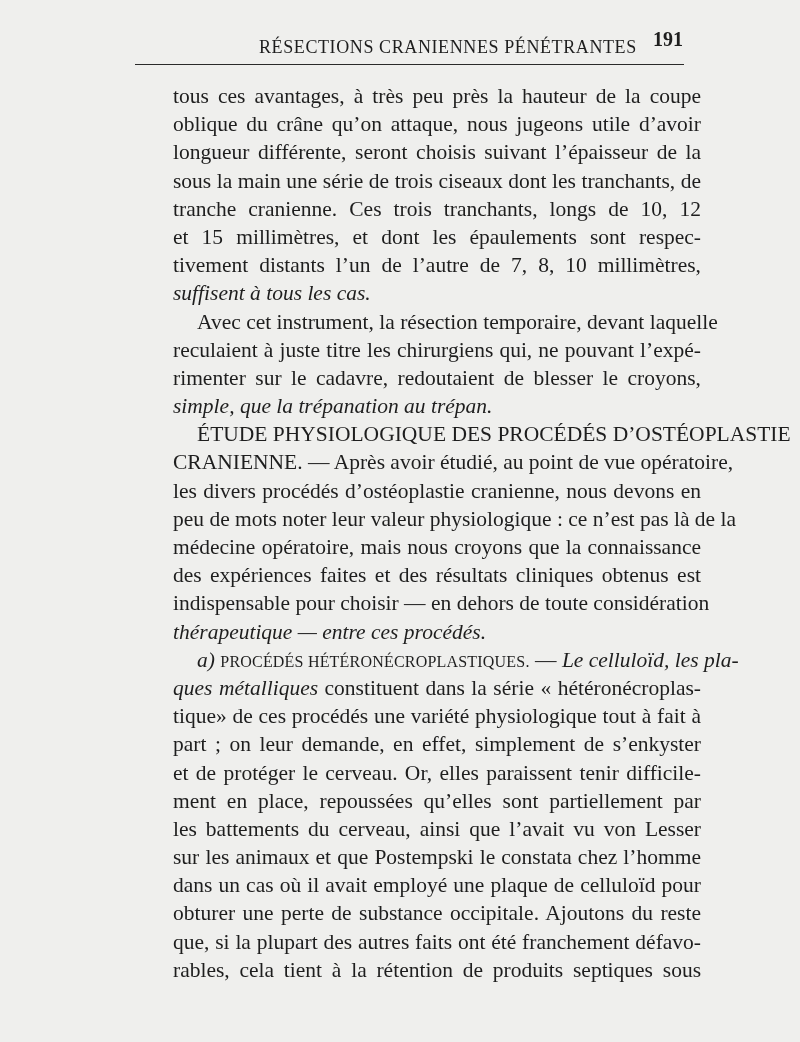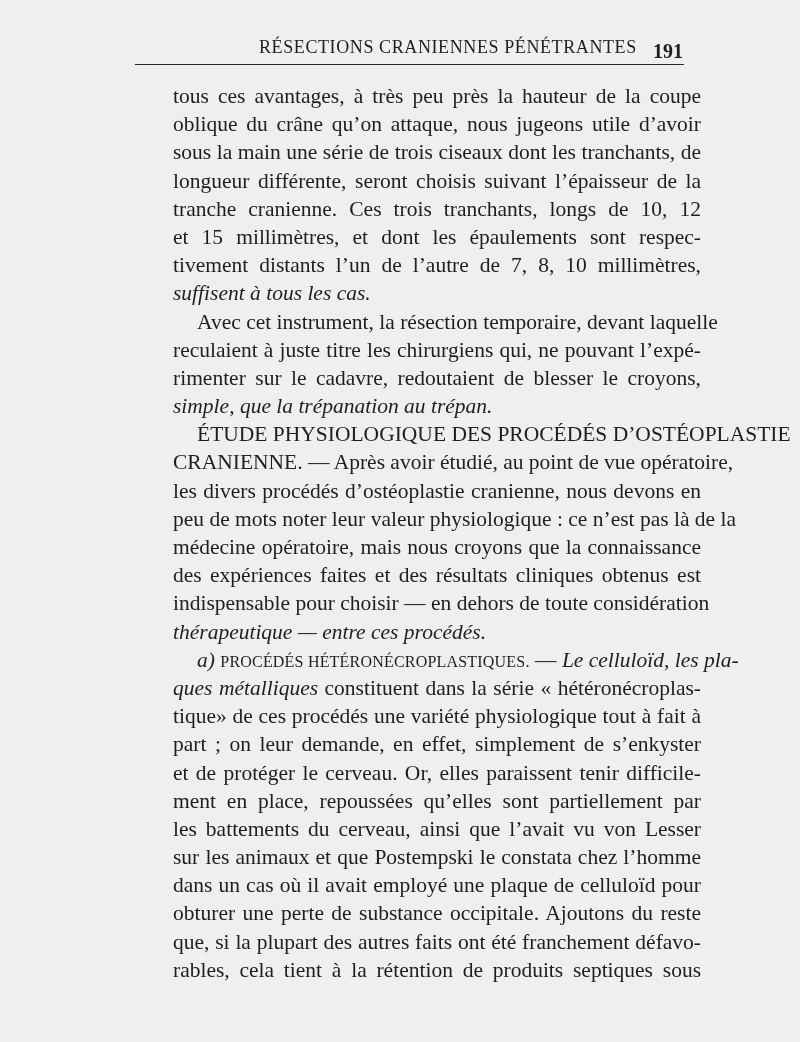--- a/index.html
+++ b/index.html
@@ -11,21 +11,21 @@
   }
   .page { position: relative; width: 800px; height: 1042px; }
   .running-head {
     position: absolute; left: 133px; top: 24px; width: 550px; height: 24px;
   }
   .running-title {
     position: absolute; left: 126px; top: 13px;
     font-size: 18px; letter-spacing: 0.6px;
   }
   .page-number {
-    position: absolute; right: 0; top: 16px;
+    position: absolute; right: 0; top: 4px;
     font-size: 20px; font-weight: bold; font-family: Liberation Serif, serif;
   }
   .rule {
     position: absolute; left: 135px; top: 64px; width: 549px; height: 0;
     border-top: 1.6px solid #2a2a2a;
   }
   .body-text {
     position: absolute; left: 133px; top: 82px; width: 568px;
   }
   .line {
@@ -48,22 +48,22 @@
     <span class="running-title">RÉSECTIONS CRANIENNES PÉNÉTRANTES</span>
     <span class="page-number">191</span>
   </div>
   <div class="rule"></div>
 
   <div class="body-text">
 
     <div>
       <div class="line">tous ces avantages, à très peu près la hauteur de la coupe</div>
       <div class="line">oblique du crâne qu’on attaque, nous jugeons utile d’avoir</div>
+      <div class="line">longueur différente, seront choisis suivant l’épaisseur de la</div>
       <div class="line">sous la main une série de trois ciseaux dont les tranchants, de</div>
-      <div class="line">longueur différente, seront choisis suivant l’épaisseur de la</div>
       <div class="line">tranche cranienne. Ces trois tranchants, longs de 10, 12</div>
       <div class="line">et 15 millimètres, et dont les épaulements sont respec-</div>
       <div class="line">tivement distants l’un de l’autre de 7, 8, 10 millimètres,</div>
       <div class="line last">suffisent à tous les cas.</div>
     </div>
 
     <div>
       <div class="line indent">Avec cet instrument, la résection temporaire, devant laquelle</div>
       <div class="line">reculaient à juste titre les chirurgiens qui, ne pouvant l’expé-</div>
       <div class="line">rimenter sur le cadavre, redoutaient de blesser le croyons,</div>

